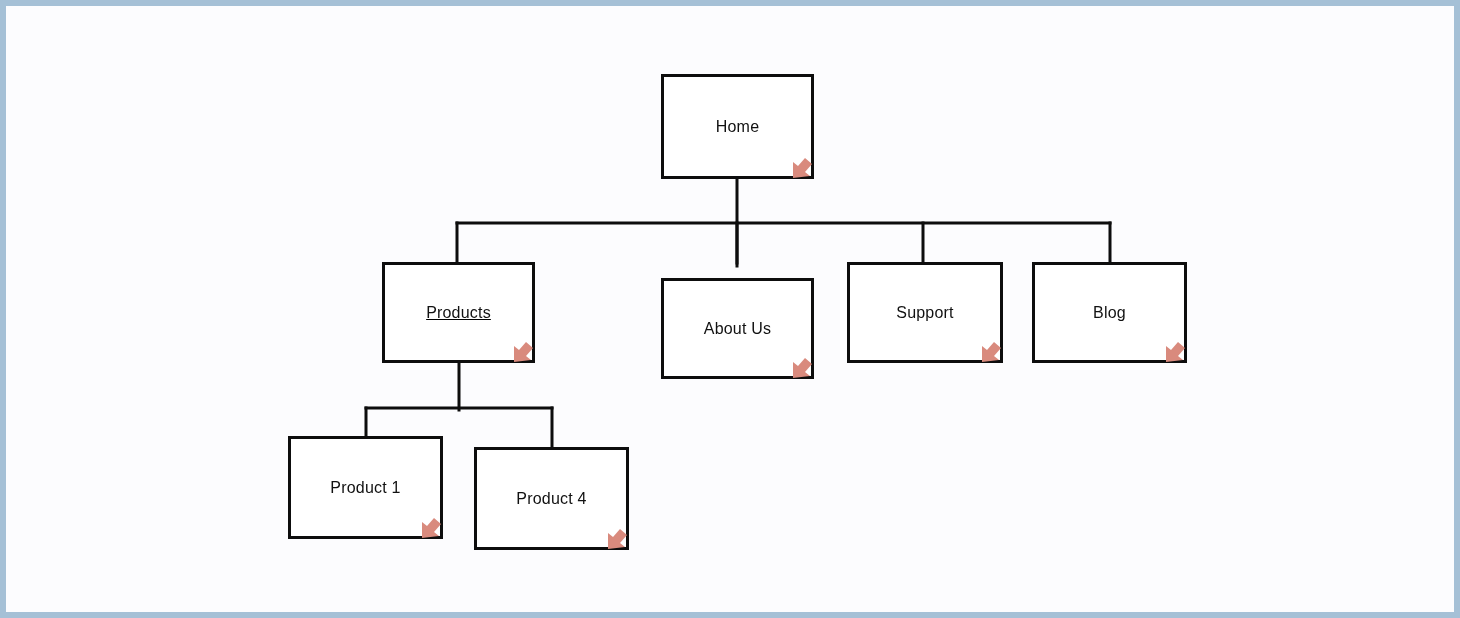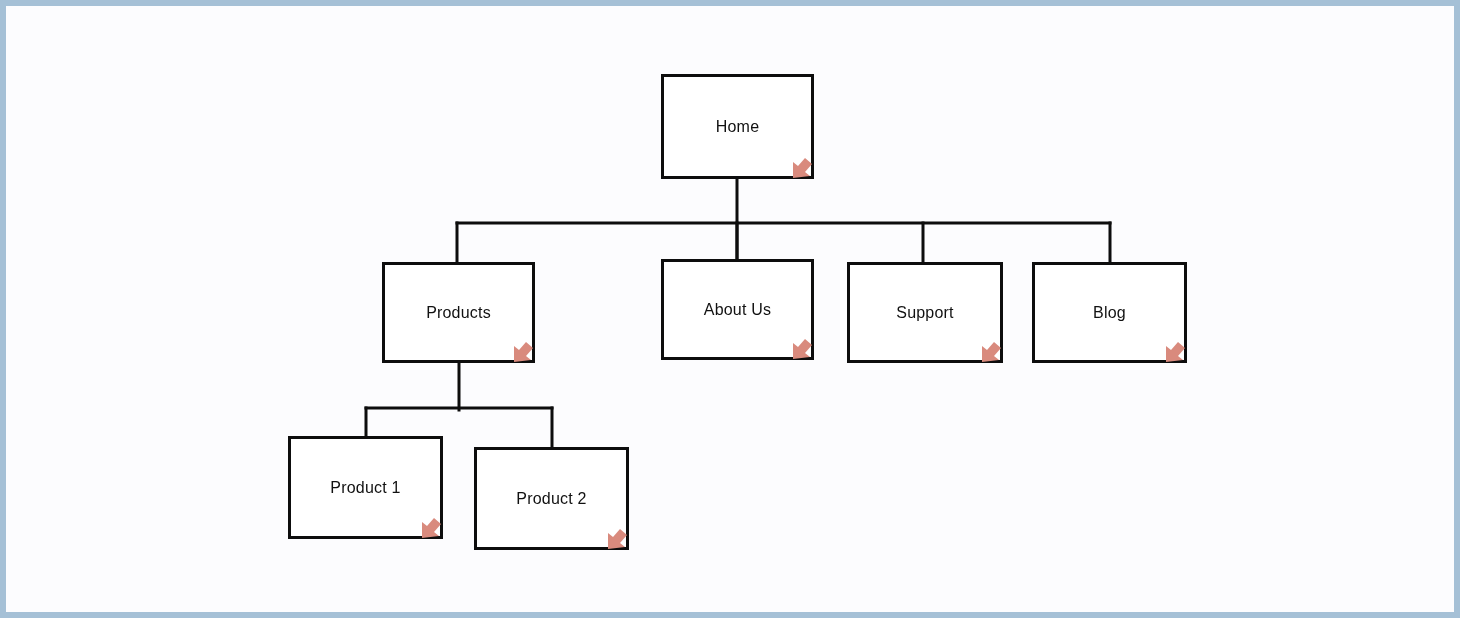--- a/index.html
+++ b/index.html
@@ -86,29 +86,29 @@
 
   <div id="node-layer">
       <div class="node" style="left: 655px; top: 68px; width: 153px; height: 105px;">
         <span class="node-label">Home</span>
         <span class="node-marker">
           <svg viewBox="0 0 30 30" xmlns="http://www.w3.org/2000/svg">
             <path d="M6 26 L6 10 L11 14 L18 6 L25 12 L18 20 L23 24 Z" fill="#d98a7d"></path>
           </svg>
         </span>
       </div>
-      <div class="node" style="left: 376px; top: 256px; width: 153px; height: 101px;">
+      <div class="node" style="left: 376px; top: 256px; width: 153px; height: 101px; text-decoration: underline;">
         <span class="node-label">Products</span>
         <span class="node-marker">
           <svg viewBox="0 0 30 30" xmlns="http://www.w3.org/2000/svg">
             <path d="M6 26 L6 10 L11 14 L18 6 L25 12 L18 20 L23 24 Z" fill="#d98a7d"></path>
           </svg>
         </span>
       </div>
-      <div class="node" style="left: 655px; top: 253px; width: 153px; height: 101px;">
+      <div class="node" style="left: 655px; top: 272px; width: 153px; height: 101px;">
         <span class="node-label">About Us</span>
         <span class="node-marker">
           <svg viewBox="0 0 30 30" xmlns="http://www.w3.org/2000/svg">
             <path d="M6 26 L6 10 L11 14 L18 6 L25 12 L18 20 L23 24 Z" fill="#d98a7d"></path>
           </svg>
         </span>
       </div>
       <div class="node" style="left: 841px; top: 256px; width: 156px; height: 101px;">
         <span class="node-label">Support</span>
         <span class="node-marker">
@@ -127,21 +127,21 @@
       </div>
       <div class="node" style="left: 282px; top: 430px; width: 155px; height: 103px;">
         <span class="node-label">Product 1</span>
         <span class="node-marker">
           <svg viewBox="0 0 30 30" xmlns="http://www.w3.org/2000/svg">
             <path d="M6 26 L6 10 L11 14 L18 6 L25 12 L18 20 L23 24 Z" fill="#d98a7d"></path>
           </svg>
         </span>
       </div>
       <div class="node" style="left: 468px; top: 441px; width: 155px; height: 103px;">
-        <span class="node-label">Product 2</span>
+        <span class="node-label">Product 4</span>
         <span class="node-marker">
           <svg viewBox="0 0 30 30" xmlns="http://www.w3.org/2000/svg">
             <path d="M6 26 L6 10 L11 14 L18 6 L25 12 L18 20 L23 24 Z" fill="#d98a7d"></path>
           </svg>
         </span>
       </div>
     </div>
 
 </div>
 

